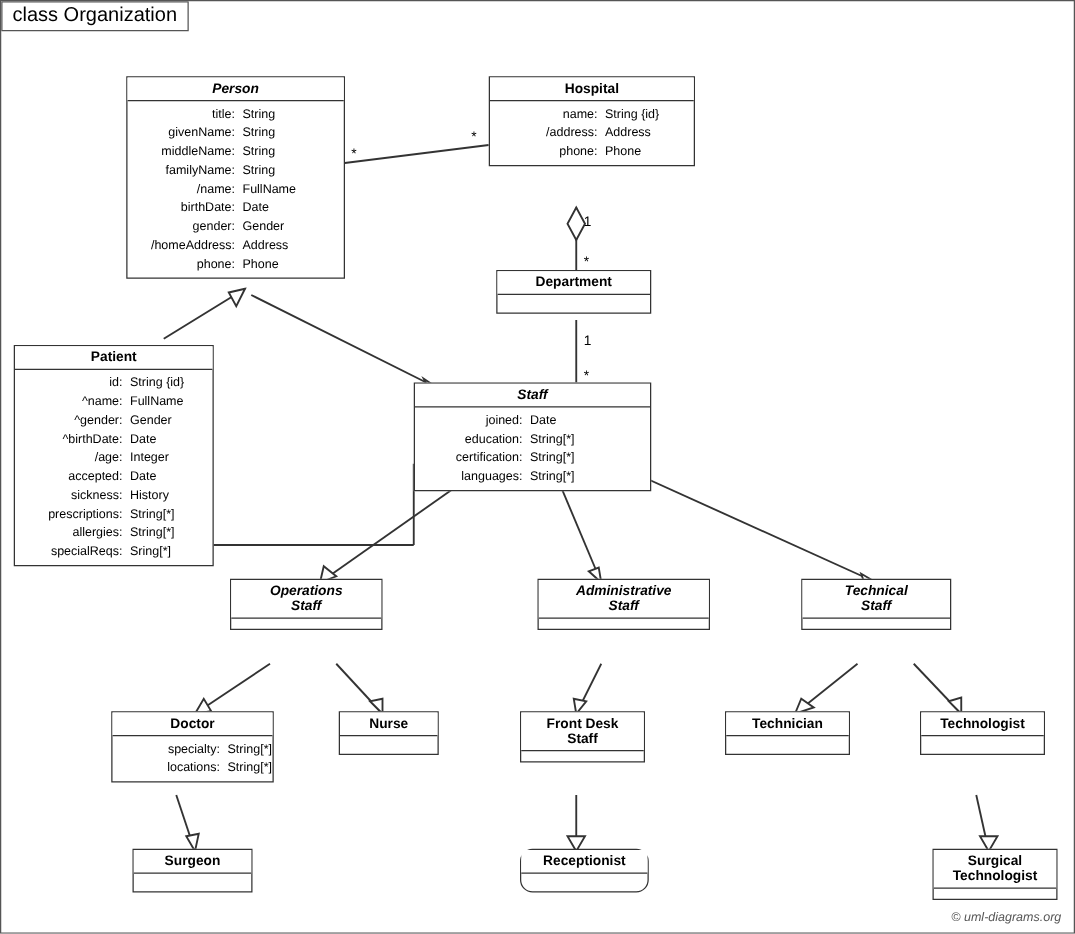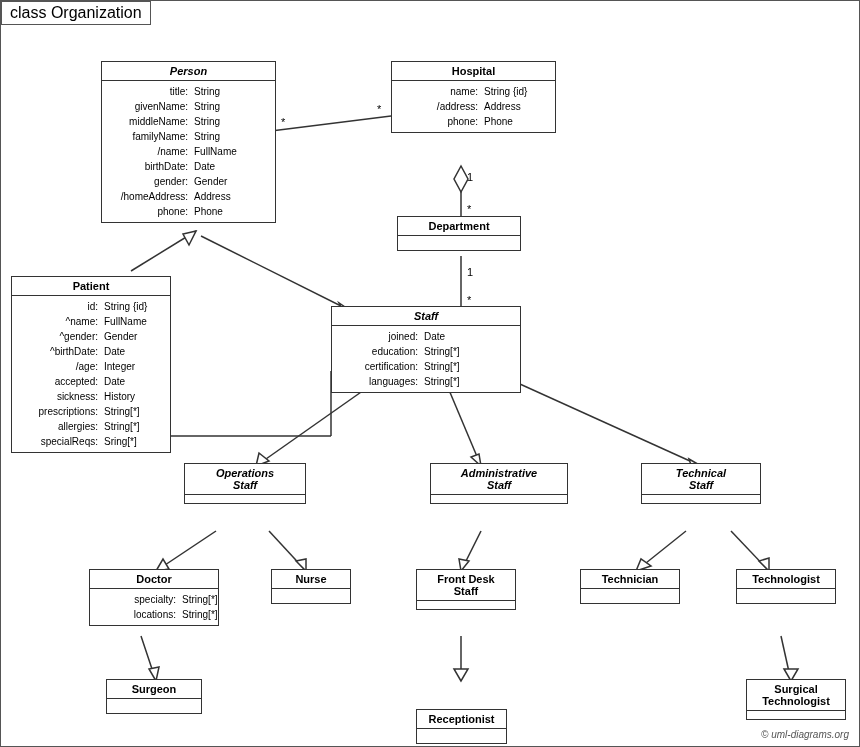--- a/index.html
+++ b/index.html
@@ -323,21 +323,21 @@
   <div class="uml-class" style="left:735px; top:568px; width:100px;">
     <div class="class-name">Technologist</div>
     <div class="class-attrs" style="min-height:14px;"></div>
   </div>
 
   <div class="uml-class" style="left:105px; top:678px; width:96px;">
     <div class="class-name">Surgeon</div>
     <div class="class-attrs" style="min-height:14px;"></div>
   </div>
 
-  <div class="uml-class" style="left:415px; top:708px; width:91px;">
+  <div class="uml-class" style="left:415px; top:678px; width:103px;border-radius:10px;">
     <div class="class-name">Receptionist</div>
     <div class="class-attrs" style="min-height:14px;"></div>
   </div>
 
   <div class="uml-class" style="left:745px; top:678px; width:100px;">
     <div class="class-name">Surgical<br>Technologist</div>
     <div class="class-attrs" style="min-height:8px;"></div>
   </div>
 
   <span class="copyright">© uml-diagrams.org</span>

